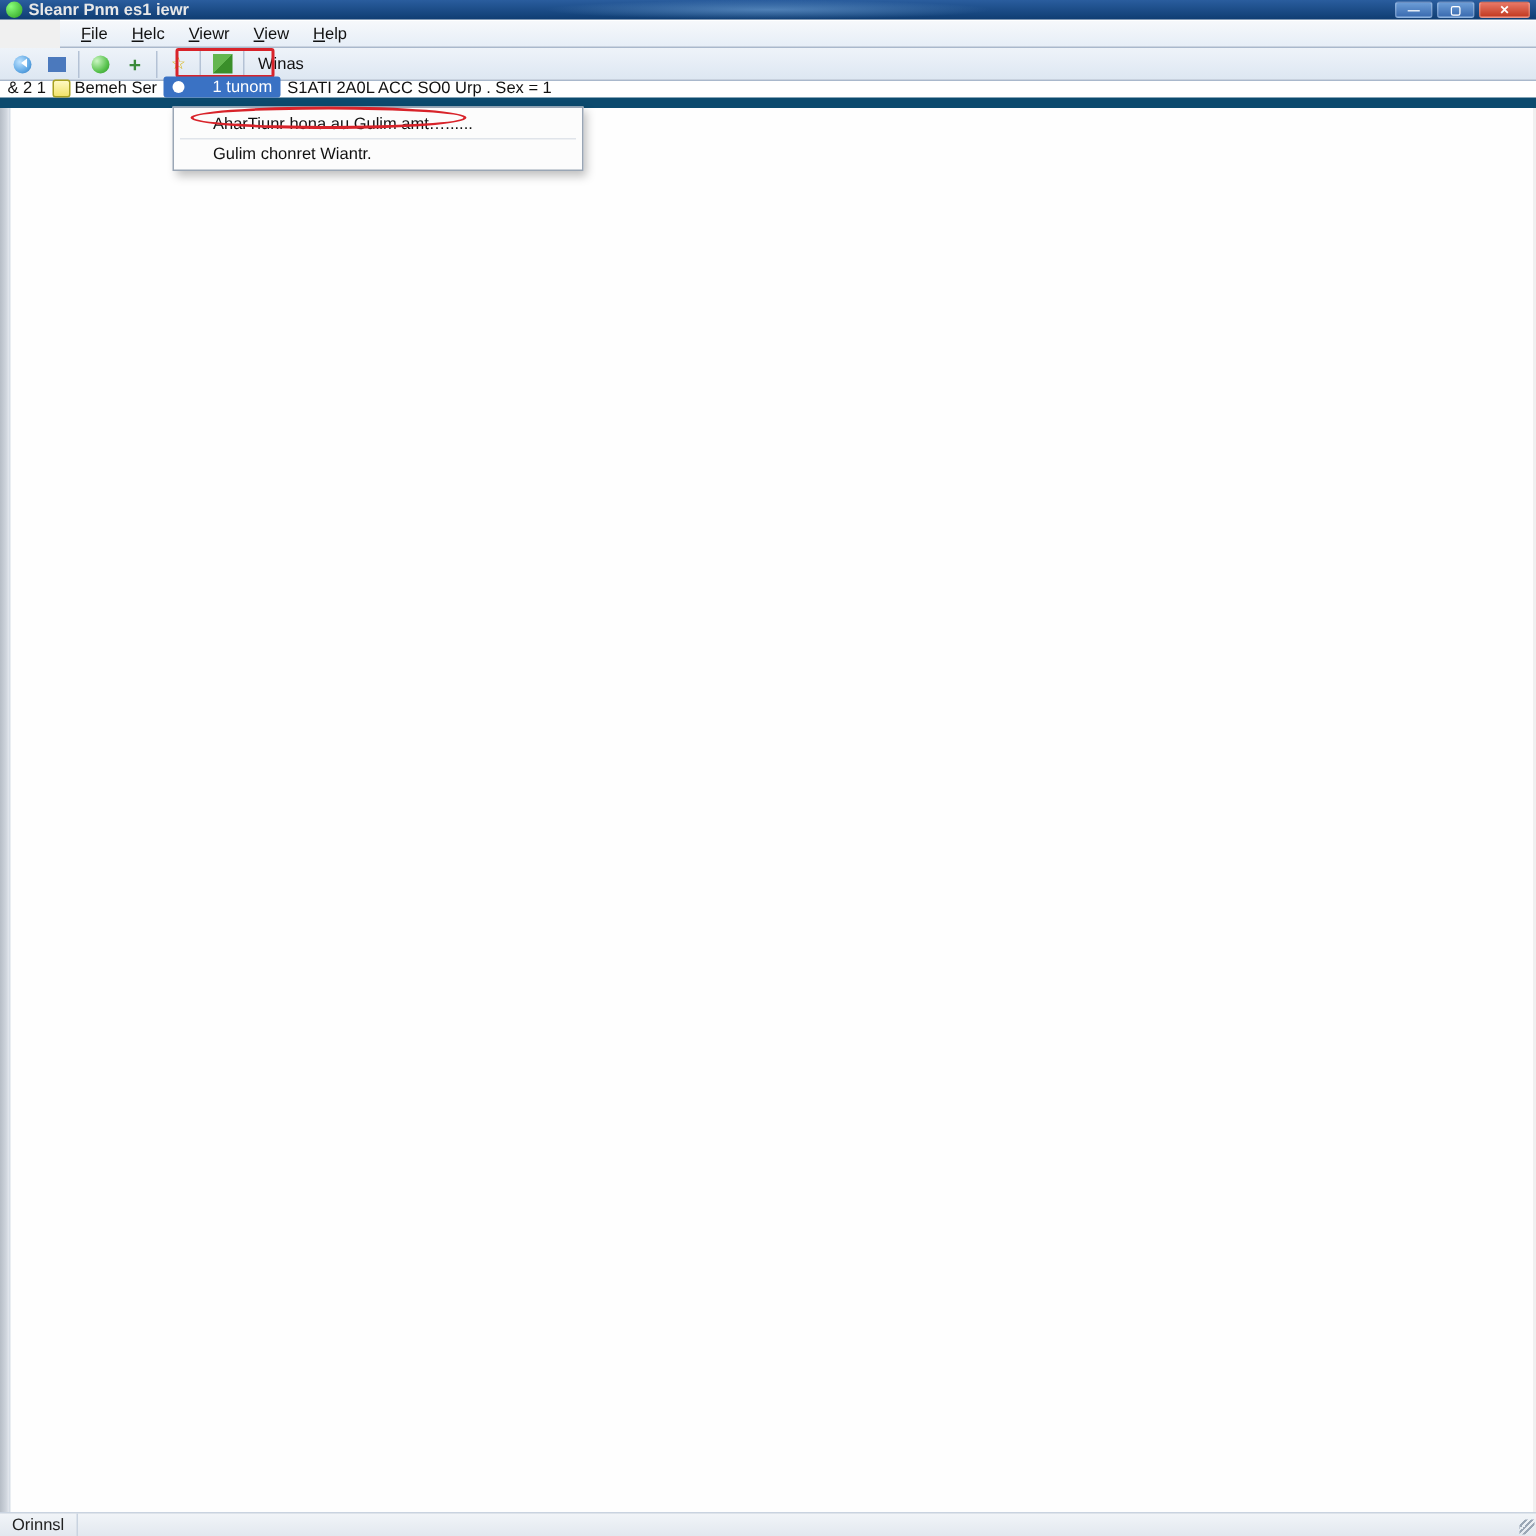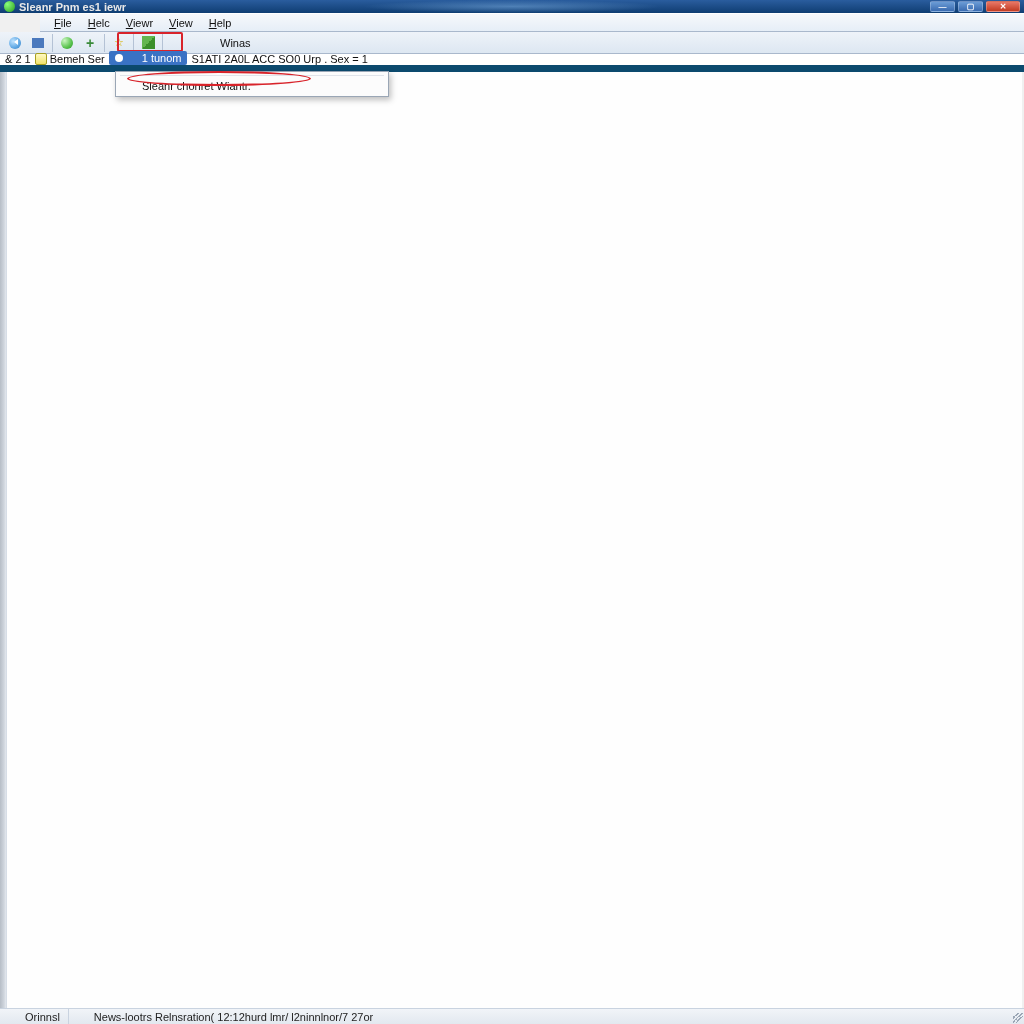--- a/index.html
+++ b/index.html
@@ -60,21 +60,21 @@
       border: 1px solid transparent; border-radius: 2px;
     }
     .tb-sep { width: 1px; height: 18px; background: #b4c2d5; margin: 0 2px; }
     .tb-rect-highlight {
       position: absolute;
       left: 117px; top: 0px; width: 66px; height: 20px;
       border: 2px solid #d8232a; border-radius: 2px; pointer-events: none;
     }
     .tlabel {
       padding: 0 6px; height: 20px; display: flex; align-items: center;
-      font-size: 11px; color: #111; margin-left: 48px;
+      font-size: 11px; color: #111;
     }
 
     
     .addressbar {
       height: 18px;
       background: #fff;
       border-bottom: 7px solid #0c4a6e;
       display: flex; align-items: flex-end; padding-left: 5px; gap: 4px;
       position: relative;
     }
@@ -126,21 +126,21 @@
     }
 
     
     .statusbar {
       position: absolute; left: 0; right: 0; bottom: 0; height: 16px;
       background: linear-gradient(to bottom, #f1f4f8, #e2e8ef);
       border-top: 1px solid #c9d3e0;
       display: flex; align-items: center;
       font-size: 10px; color: #222;
     }
-    .sb-seg { padding: 0 8px; border-right: 1px solid #c9d3e0; height: 100%; display: flex; align-items: center; margin-left: 17px; }
+    .sb-seg { padding: 0 8px; border-right: 1px solid #c9d3e0; height: 100%; display: flex; align-items: center; }
     .sb-grip {
       margin-left: auto; width: 14px; height: 14px; position: relative;
     }
     .sb-grip::before {
       content: ""; position: absolute; right: 1px; bottom: 1px;
       width: 10px; height: 10px;
       background:
         linear-gradient(135deg, transparent 0 60%, #9aa6b5 60% 70%, transparent 70% 100%),
         linear-gradient(135deg, transparent 0 40%, #9aa6b5 40% 50%, transparent 50% 100%),
         linear-gradient(135deg, transparent 0 20%, #9aa6b5 20% 30%, transparent 30% 100%);
@@ -220,22 +220,22 @@
   </div>
   <div class="ab-seg">
     <span>S1ATI 2A0L  ACC SO0 Urp .   Sex = 1</span>
   </div>
 </div>
 
 <div class="left-gutter"></div>
 <div class="content"></div>
 
 <div class="dropdown">
+  <div class="dd-item">AharTiunr hona au Gulim amt…......</div>
   <div class="dd-sep"></div>
-  <div class="dd-item">Sleanr chonret Wiantr.</div>
+  <div class="dd-item">Gulim chonret Wiantr.</div>
 </div>
 <div class="red-ellipse"></div>
 
 <div class="statusbar">
   <div class="sb-seg">Orinnsl</div>
-  <div class="sb-seg" style="border-right:none;">News-lootrs Relnsration( 12:12hurd lmr/ l2ninnlnor/7 27or</div>
   <div class="sb-grip"></div>
 </div>
 
 </body></html>

